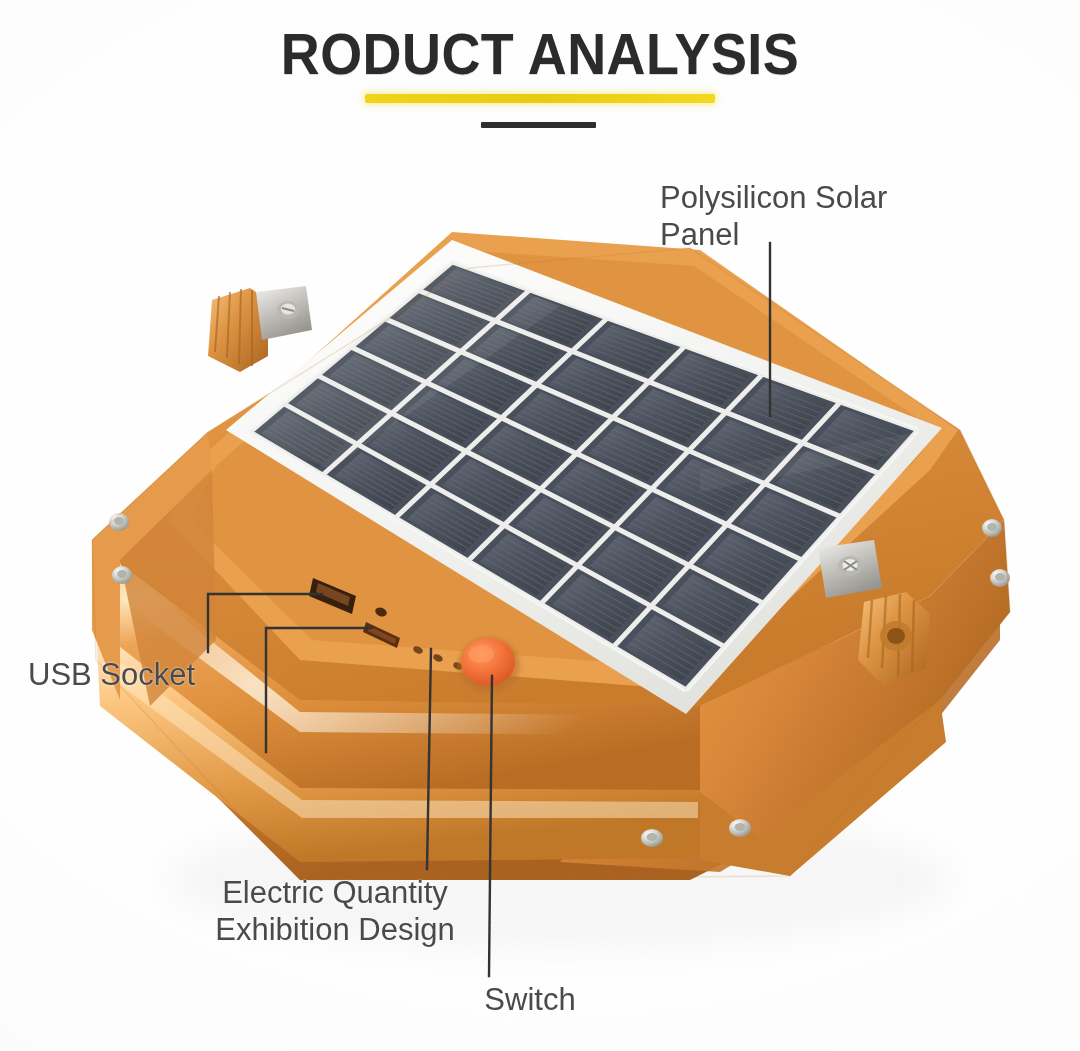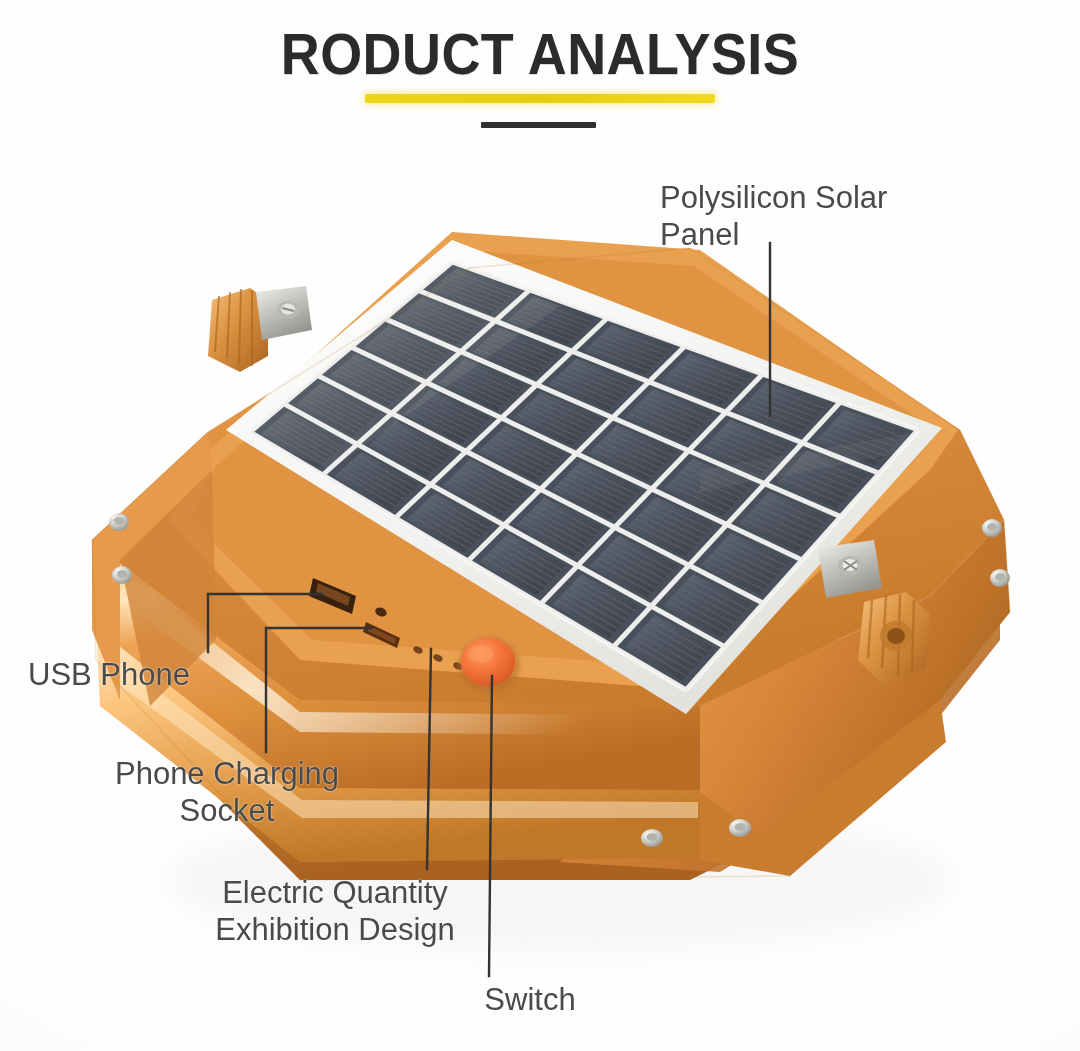--- a/index.html
+++ b/index.html
@@ -594,23 +594,21 @@
 
   <div id="title-block">
     <div id="page-title">RODUCT ANALYSIS</div>
   </div>
   <div id="title-rule-yellow"></div>
   <div id="title-rule-dark"></div>
 
   <div class="callout" id="label-solar-panel">Polysilicon Solar
 Panel</div>
 
-  <div class="callout" id="label-usb">USB Phone</div>
-
-  <div class="callout" id="label-phone">Phone Charging
-Socket</div>
+  <div class="callout" id="label-usb">USB Socket</div>
+
 
   <div class="callout" id="label-electric">Electric Quantity
 Exhibition Design</div>
 
   <div class="callout" id="label-switch">Switch</div>
 
 </div>
 
 </body></html>

